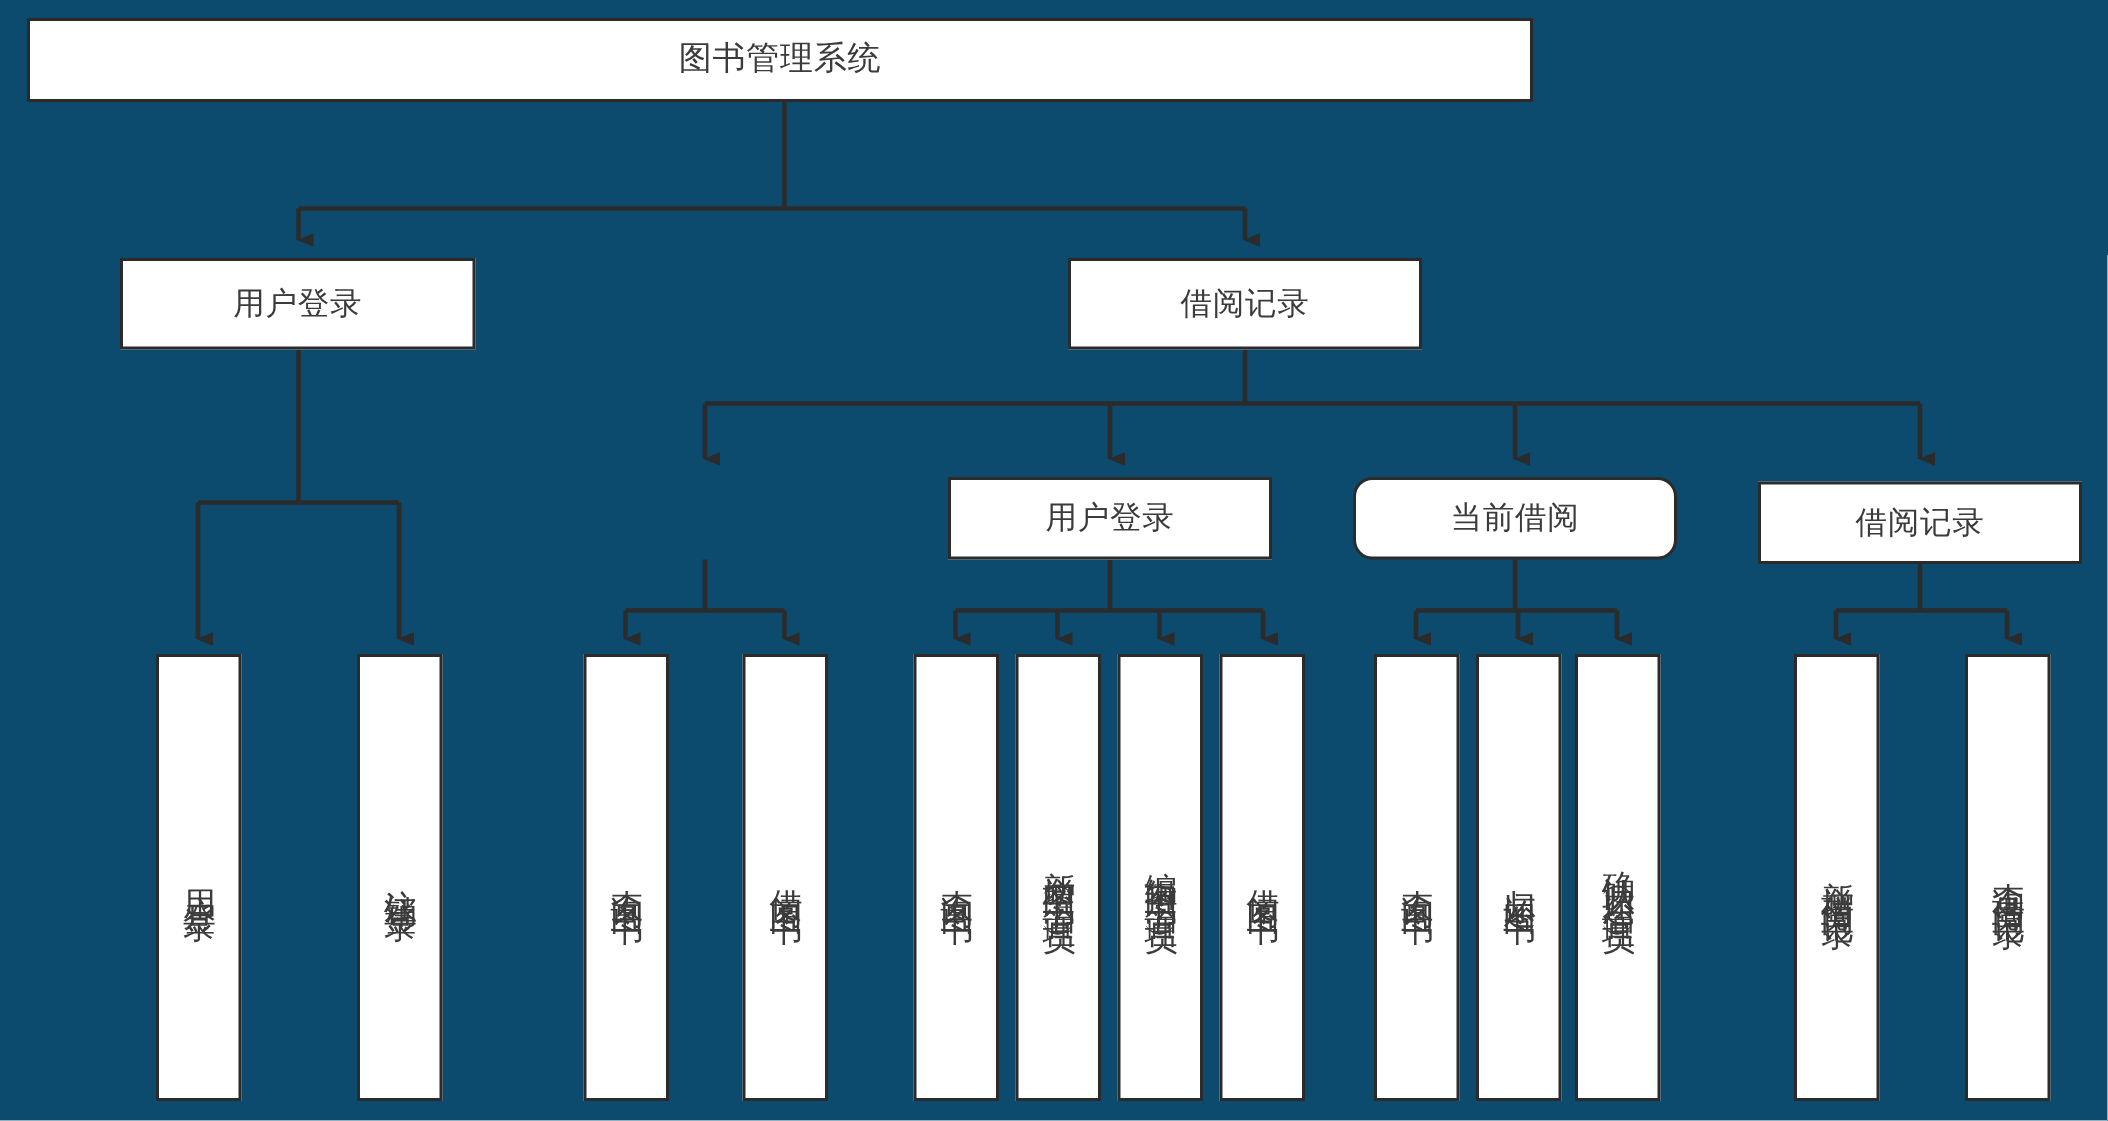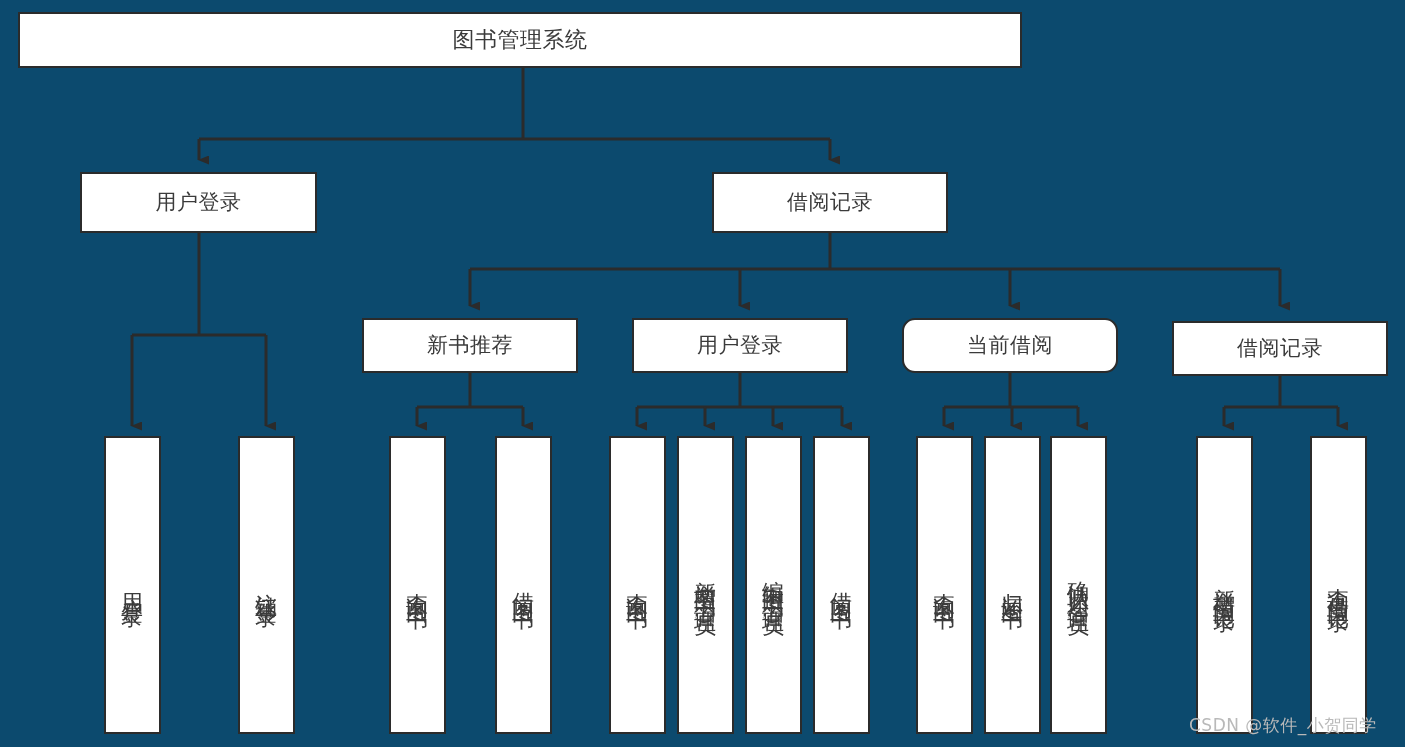--- a/index.html
+++ b/index.html
@@ -134,23 +134,20 @@
     <span class="lbl">图书管理系统</span>
   </div>
 
   <div class="node h" style="left:80px; top:172px; width:237px; height:61px;">
     <span class="lbl">用户登录</span>
   </div>
   <div class="node h" style="left:712px; top:172px; width:236px; height:61px;">
     <span class="lbl">借阅记录</span>
   </div>
 
-  <div class="node h" style="left:362px; top:318px; width:216px; height:55px;">
-    <span class="lbl">新书推荐</span>
-  </div>
   <div class="node h" style="left:632px; top:318px; width:216px; height:55px;">
     <span class="lbl">用户登录</span>
   </div>
   <div class="node h" style="left:902px; top:318px; width:216px; height:55px;border-radius:13px;">
     <span class="lbl">当前借阅</span>
   </div>
   <div class="node h" style="left:1172px; top:321px; width:216px; height:55px;">
     <span class="lbl">借阅记录</span>
   </div>
 
@@ -191,15 +188,14 @@
     <span class="lbl">确认归还（管理员）</span>
   </div>
 
   <div class="node v" style="left:1196px; top:436px; width:57px; height:298px;">
     <span class="lbl">新增借阅记录</span>
   </div>
   <div class="node v" style="left:1310px; top:436px; width:57px; height:298px;">
     <span class="lbl">查询借阅记录</span>
   </div>
 
-  <div class="watermark">CSDN @软件_小贺同学</div>
 
 </div>
 
 </body></html>

